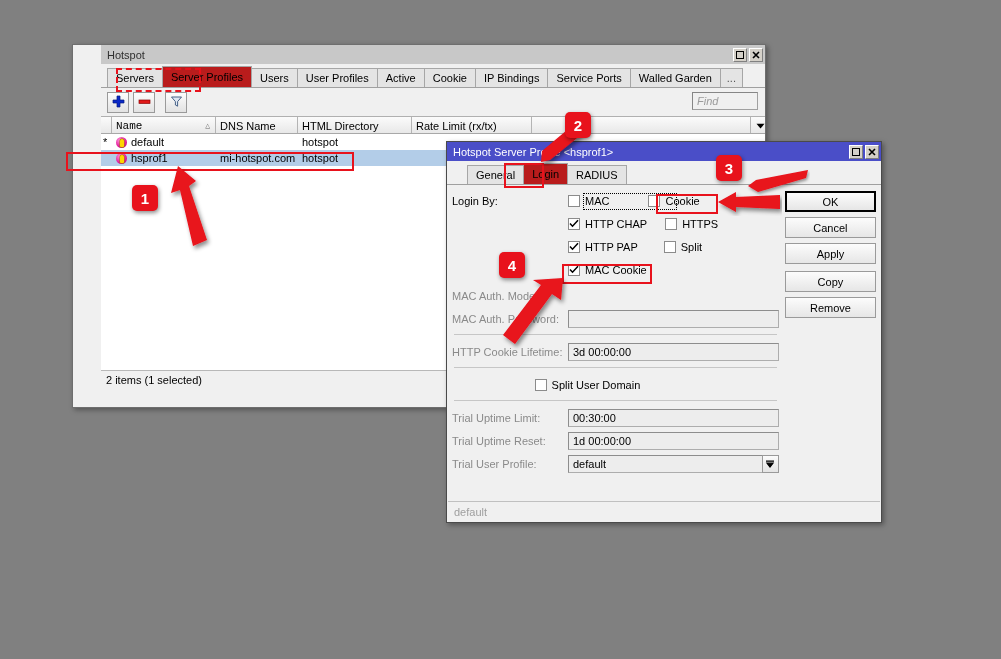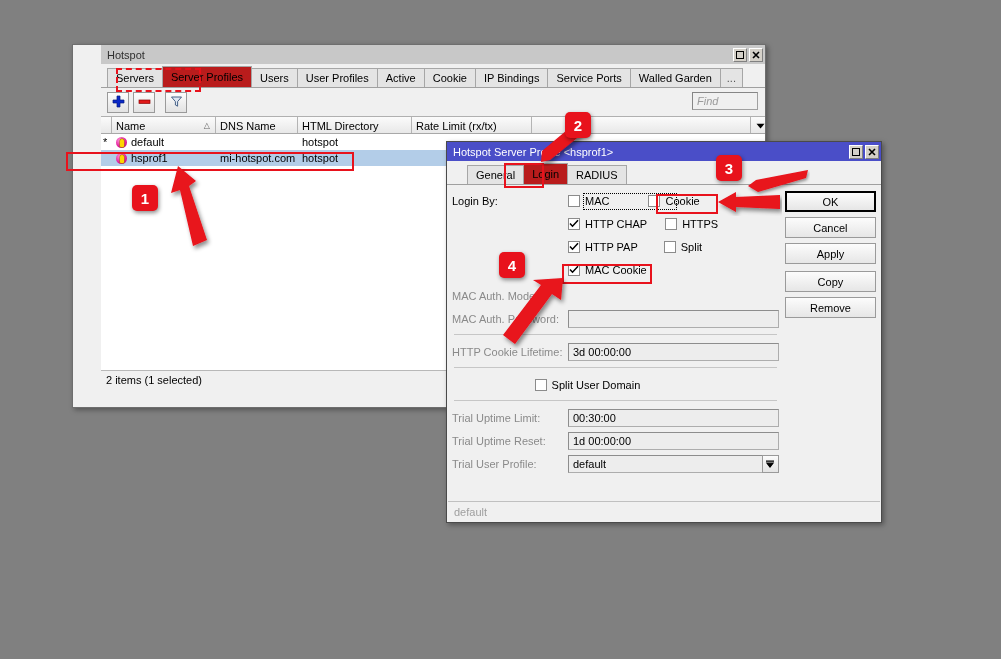--- a/index.html
+++ b/index.html
@@ -283,21 +283,21 @@
           <path d="M1.5 2 H11.5 L7.6 6.6 V11.2 L5.4 10 V6.6 Z" fill="#dfe7f2" stroke="#35527c" stroke-width="0.9"></path>
         </svg>
       </span>
     </div>
     <div class="findbox">Find</div>
   </div>
 
   <div class="tablewrap" style="height:254px; border-top:1px solid #b0b0b0;">
     <div class="thead">
       <div class="th grip"></div>
-      <div class="th" style="width:104px;">
+      <div class="th" style="width:104px;font-family:Liberation Mono, monospace;">
         <span>Name</span>
         <span class="sortmark">△</span>
       </div>
       <div class="th" style="width:82px;">DNS Name</div>
       <div class="th" style="width:114px;">HTML Directory</div>
       <div class="th" style="width:120px;">Rate Limit (rx/tx)</div>
       <div class="th" style="flex:1;"></div>
       <div class="th th-drop">
         <svg width="9" height="6" viewBox="0 0 9 6">
             <path d="M0.5 0.8 H8.5 L4.5 5.4 Z" fill="#000"></path>

